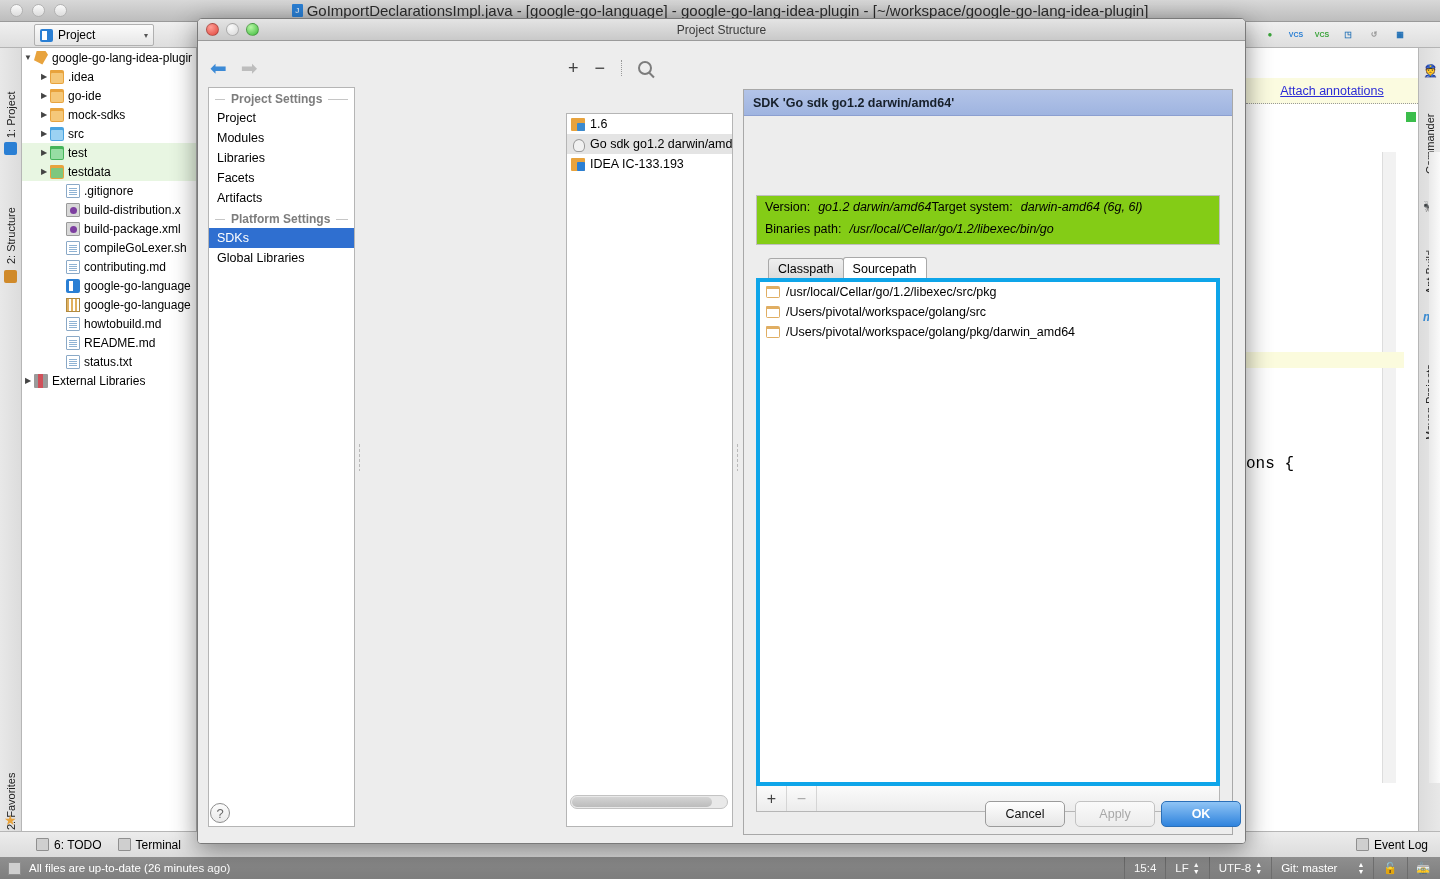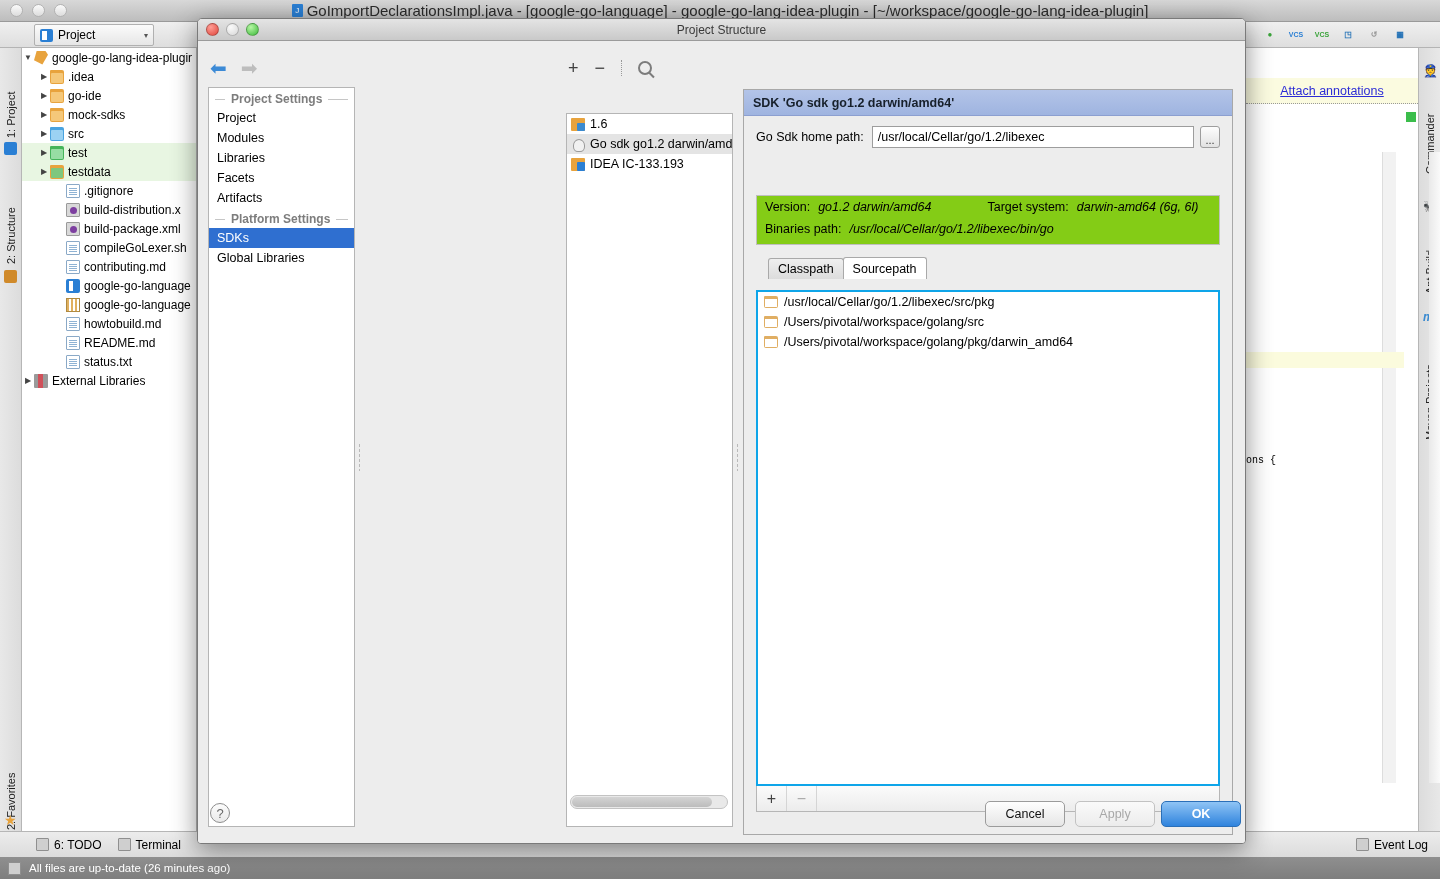--- a/index.html
+++ b/index.html
@@ -106,21 +106,21 @@
   }
   .tbicon { width:16px;height:16px;display:inline-block;position:relative;font-size:8px;
             color:#1f6fb5;text-align:center;line-height:16px;font-weight:bold;}
   #annot-bar {
     position:absolute; left:1246px; top:78px; right:22px; height:26px;
     background:#fbfbe0; display:flex; align-items:center; justify-content:center;
     border-bottom:1px dotted #999;
   }
   #annot-link { color:#2c2cd6; text-decoration:underline; font-size:12.5px; }
   #editor-code {
-    position:absolute; left:1246px; top:455px; font-size:10px; color:#000;
+    position:absolute; left:1246px; top:455px; font-size:16px; color:#000;
     font-family:"Liberation Mono", monospace;
   }
   #editor-hl { position:absolute; left:1246px; top:352px; right:36px; height:16px; background:#fbfbdd; }
   #editor-gutter { position:absolute; left:1232px; top:104px; width:14px; bottom:48px;
     background:linear-gradient(90deg,#e9e9e9,#fdfdfd); border-right:1px solid #e0e0e0; }
   #editor-marker { position:absolute; right:22px; top:104px; width:14px; bottom:48px; background:#f2f2f2; border-left:1px solid #ddd; }
   #marker-green { position:absolute; right:24px; top:112px; width:10px; height:10px; background:#3bbd4b; }
 
   
   #bottom-strip {
@@ -235,34 +235,34 @@
     border:1px solid #9d9d9d; border-radius:3px; display:flex; align-items:flex-end;
     justify-content:center; font-size:11px; color:#333; padding-bottom:1px;
   }
   #infobox {
     position:absolute; left:12px; top:105px; right:12px; height:50px;
     background:#84cc16; border:1px solid #bfbfbf;
   }
   .inforow { display:flex; align-items:center; height:22px; padding-left:8px; font-size:12.5px; }
   .inforow .k { white-space:nowrap; }
   .inforow .v { font-style:italic; margin-left:8px; white-space:nowrap; }
-  .inforow .k2 { margin-left:56px; white-space:nowrap; }
+  .inforow .k2 { white-space:nowrap; }
 
   
   #tabs { position:absolute; left:24px; top:167px; display:flex; align-items:flex-end; height:22px; }
   .tab {
     height:21px; padding:0 9px; font-size:12.5px; display:flex; align-items:center;
     border:1px solid #a9a9a9; border-bottom:none; border-radius:3px 3px 0 0;
     background:linear-gradient(#efefef,#dcdcdc); margin-right:-1px;
   }
   .tab.active { background:#fff; height:22px; }
 
   #path-list {
     position:absolute; left:12px; top:188px; right:12px; bottom:48px;
-    background:#fff; border:2px solid #0ea5e9;margin-top:12px;
+    background:#fff; border:4px solid #0ea5e9;
   }
   .path-row { height:20px; display:flex; align-items:center; gap:6px; padding-left:6px; font-size:12.5px; }
   .pf{width:14px;height:12px;flex:0 0 14px;background:#e0ae63;border-radius:1px 2px 2px 2px;position:relative;}
   .pf:after{content:"";position:absolute;left:1px;top:3px;right:1px;bottom:1px;background:#fff;}
 
   #path-toolbar {
     position:absolute; left:12px; bottom:22px; right:12px; height:26px;
     background:linear-gradient(#fbfbfb,#ececec); border:1px solid #b6b6b6; border-top:none;
     display:flex; align-items:center;
   }
@@ -489,20 +489,37 @@
     </span>
     <span class="evt">
       <i class="sq-ic"></i>
       <span>Event Log</span>
     </span>
   </div>
 
   <div id="status-bar">
     <i class="sq-ic" style="margin-right:8px;"></i>
     <span>All files are up-to-date (26 minutes ago)</span>
+    <span class="right">
+      <span class="seg">15:4</span>
+      <span class="seg">
+        <span>LF</span>
+        <span class="updown">▲<br>▼</span>
+      </span>
+      <span class="seg">
+        <span>UTF-8</span>
+        <span class="updown">▲<br>▼</span>
+      </span>
+      <span class="seg">
+        <span>Git: master</span>
+        <span class="updown" style="margin-left:16px;">▲<br>▼</span>
+      </span>
+      <span class="seg">🔓</span>
+      <span class="seg">🚋</span>
+    </span>
   </div>
 </div>
 
 <div id="dlg">
 
   <div id="dlg-title">
     <div id="dlg-lights">
       <i class="r"></i>
       <i class="y"></i>
       <i class="g"></i>
@@ -585,25 +602,20 @@
       </div>
 
     <div class="splitter" style="left:536px; top:46px; height:740px;">
         <span class="dots"></span>
       </div>
 
     <div id="detail">
       <div id="detail-head">SDK 'Go sdk go1.2 darwin/amd64'</div>
 
 
-      <div class="frow">
-        <label>Go Sdk home path:</label>
-        <div class="tfield">/usr/local/Cellar/go/1.2/libexec</div>
-        <div class="browse-btn">...</div>
-      </div>
 
       <div id="infobox">
         <div class="inforow">
           <span class="k">Version:</span>
           <span class="v">go1.2 darwin/amd64</span>
           <span class="k k2">Target system:</span>
           <span class="v">darwin-amd64 (6g, 6l)</span>
         </div>
         <div class="inforow">
           <span class="k">Binaries path:</span>

